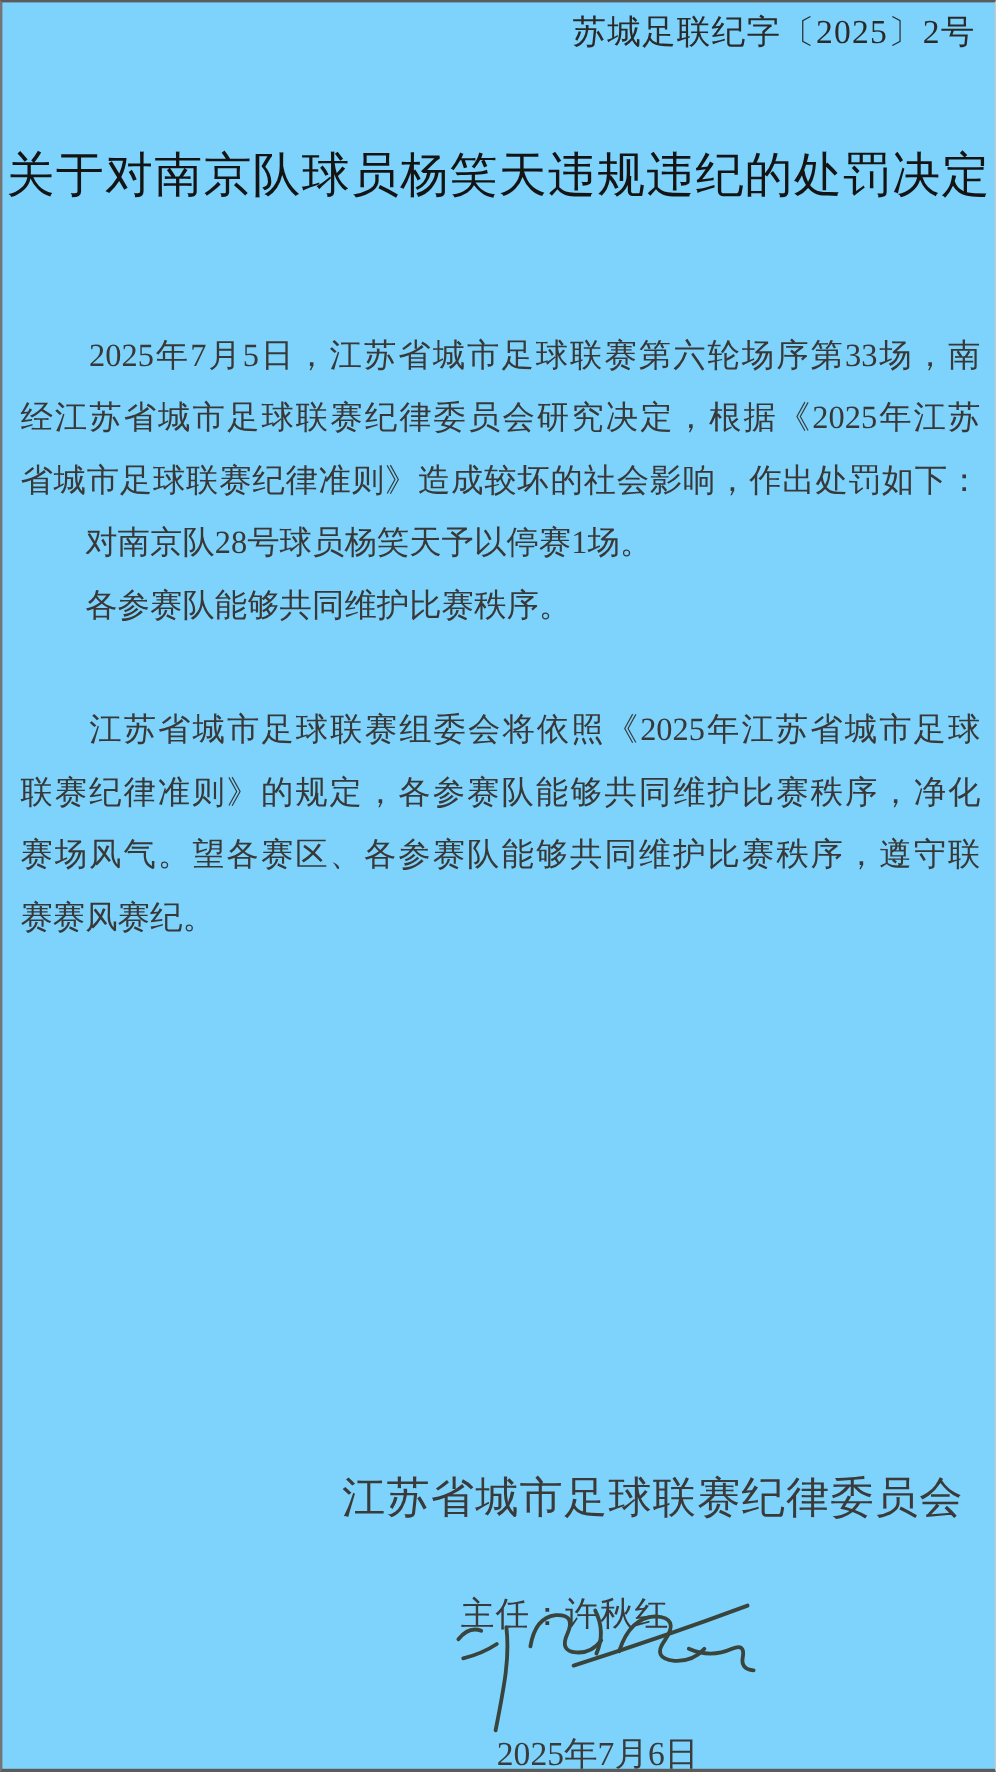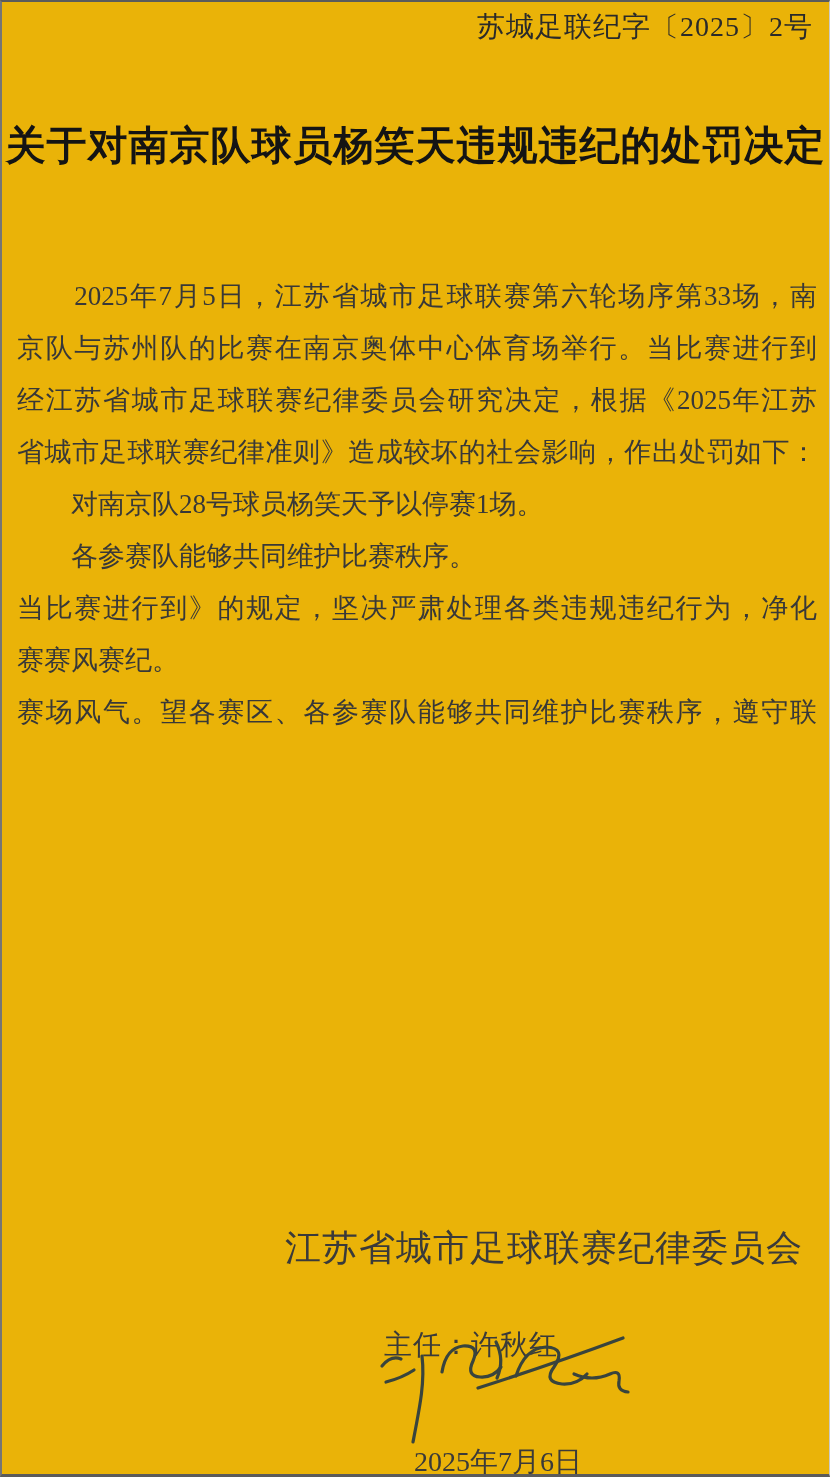--- a/index.html
+++ b/index.html
@@ -4,37 +4,37 @@
 <style>
   html,body{margin:0;padding:0;}
   body{
     font-family:"Liberation Serif","DejaVu Serif",serif;
     background:#e8e8e6;
   }
   .page{
     position:relative;
     width:830px;height:1477px;
     margin:0 auto;
-    background:#eab308;
+    background:#7dd3fc;
     box-sizing:border-box;
     border-top:2px solid #5b5b5b;
     border-left:2px solid #757575;
     border-bottom:3px solid #5b5b5b;
     border-right:1px solid #c9c9c9;
     overflow:hidden;
     color:#363636;
   }
   .doc-number{
     position:absolute;top:6px;right:16px;
     font-size:28px;letter-spacing:1px;color:#2a2a2a;
   }
   .title{
     position:absolute;top:116px;left:0;width:100%;
     margin:0;text-align:center;
-    font-size:40px;font-weight:700;letter-spacing:1px;
+    font-size:40px;font-weight:400;letter-spacing:1px;
     color:#141414;white-space:nowrap;
   }
   .body-block{
     position:absolute;top:268px;left:15px;width:800px;
     font-size:27px;color:#383838;
   }
   .line{
     height:52px;line-height:52px;
     text-align:left;
   }
@@ -63,28 +63,28 @@
 <body>
 
 <div class="page">
 
   <div class="doc-number">苏城足联纪字〔2025〕2号</div>
 
   <h1 class="title">关于对南京队球员杨笑天违规违纪的处罚决定</h1>
 
   <div class="body-block">
     <div class="line j">　　2025年7月5日，江苏省城市足球联赛第六轮场序第33场，南</div>
-    <div class="line j">京队与苏州队的比赛在南京奥体中心体育场举行。当比赛进行到</div>
     <div class="line j">经江苏省城市足球联赛纪律委员会研究决定，根据《2025年江苏</div>
     <div class="line j">省城市足球联赛纪律准则》造成较坏的社会影响，作出处罚如下：</div>
     <div class="line">　　对南京队28号球员杨笑天予以停赛1场。</div>
     <div class="line">　　各参赛队能够共同维护比赛秩序。</div>
-    <div class="line j">当比赛进行到》的规定，坚决严肃处理各类违规违纪行为，净化</div>
+    <div class="line j gap">　　江苏省城市足球联赛组委会将依照《2025年江苏省城市足球</div>
+    <div class="line j">联赛纪律准则》的规定，各参赛队能够共同维护比赛秩序，净化</div>
+    <div class="line j">赛场风气。望各赛区、各参赛队能够共同维护比赛秩序，遵守联</div>
     <div class="line">赛赛风赛纪。</div>
-    <div class="line j">赛场风气。望各赛区、各参赛队能够共同维护比赛秩序，遵守联</div>
   </div>
 
   <div class="sig-org">江苏省城市足球联赛纪律委员会</div>
 
   <div class="sig-signer">主任：许秋红</div>
 
   <svg class="sig-svg" width="300" height="118" viewBox="0 0 300 118" fill="none" stroke="#39443d" stroke-width="3.2" stroke-linecap="round" stroke-linejoin="round" aria-hidden="true">
     <path d="M14,36 q9,-11 19,-7"></path>
     <path d="M18,52 q16,-4 28,-12"></path>
     <path d="M54,26 C57,52 52,76 45,112"></path>

